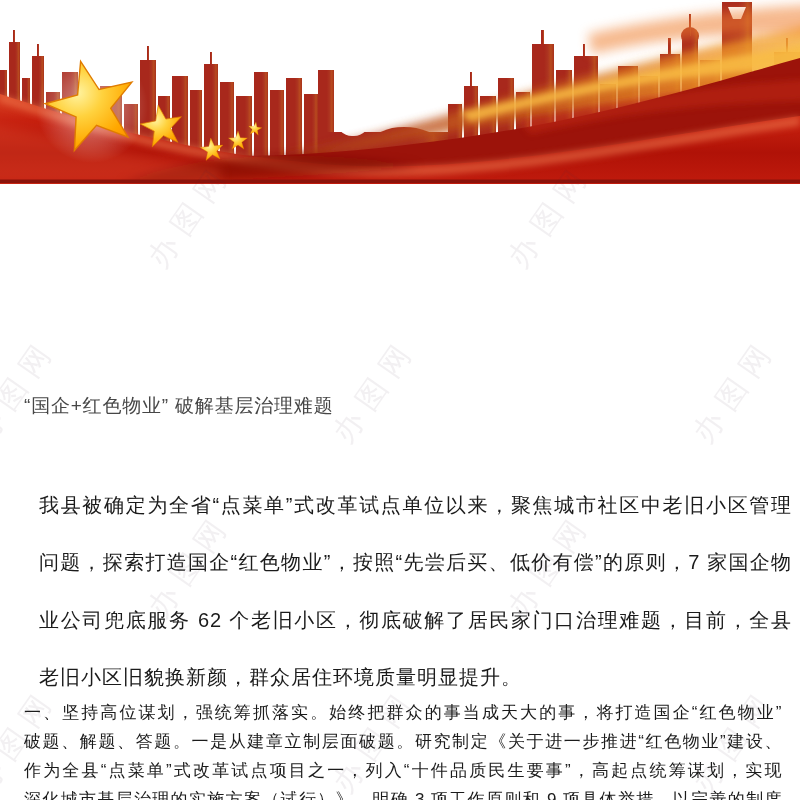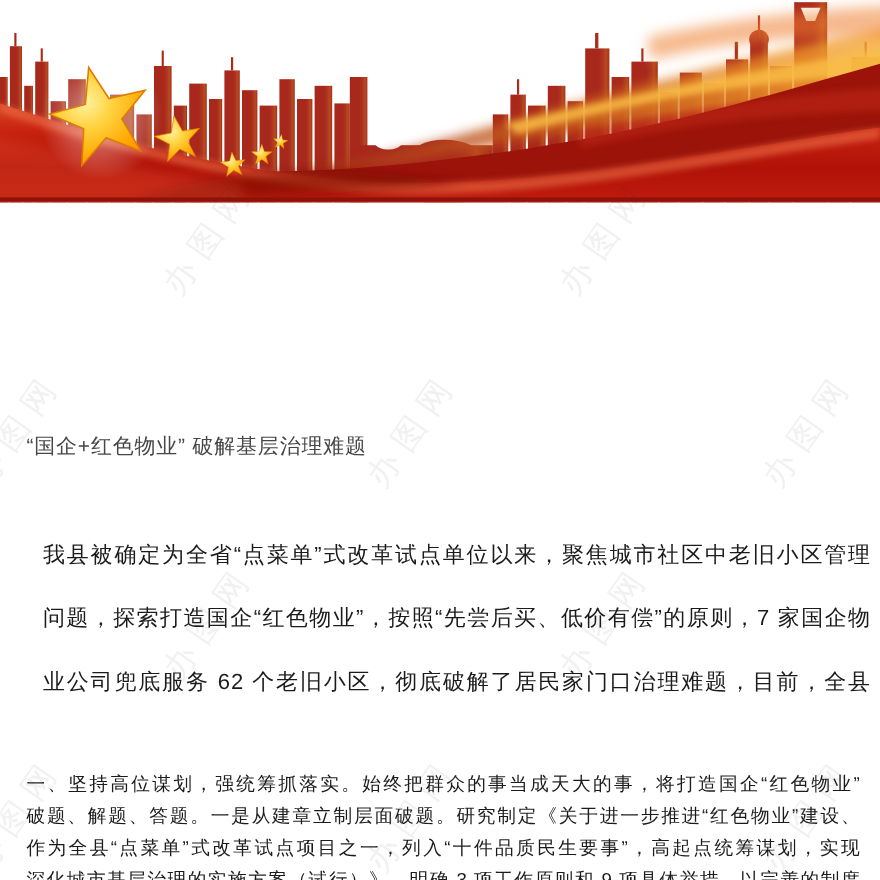--- a/index.html
+++ b/index.html
@@ -168,20 +168,21 @@
   <div class="wm" style="left:-45px;top:720px">办图网</div>
   <div class="wm" style="left:315px;top:720px">办图网</div>
   <div class="wm" style="left:675px;top:720px">办图网</div>
 
   <div class="title">“国企+红色物业” 破解基层治理难题</div>
 
   <div class="p1">
     <div class="jl">我县被确定为全省“点菜单”式改革试点单位以来，聚焦城市社区中老旧小区管理</div>
     <div class="jl">问题，探索打造国企“红色物业”，按照“先尝后买、低价有偿”的原则，7 家国企物</div>
     <div class="jl">业公司兜底服务 62 个老旧小区，彻底破解了居民家门口治理难题，目前，全县</div>
+    <div class="ll">老旧小区旧貌换新颜，群众居住环境质量明显提升。</div>
   </div>
 
   <div class="p2">
     <div class="jl">一、坚持高位谋划，强统筹抓落实。始终把群众的事当成天大的事，将打造国企“红色物业”</div>
     <div class="jl">破题、解题、答题。一是从建章立制层面破题。研究制定《关于进一步推进“红色物业”建设、</div>
     <div class="jl">作为全县“点菜单”式改革试点项目之一，列入“十件品质民生要事”，高起点统筹谋划，实现</div>
     <div class="jl">深化城市基层治理的实施方案（试行）》，明确 3 项工作原则和 9 项具体举措，以完善的制度</div>
   </div>
 
 </div>

